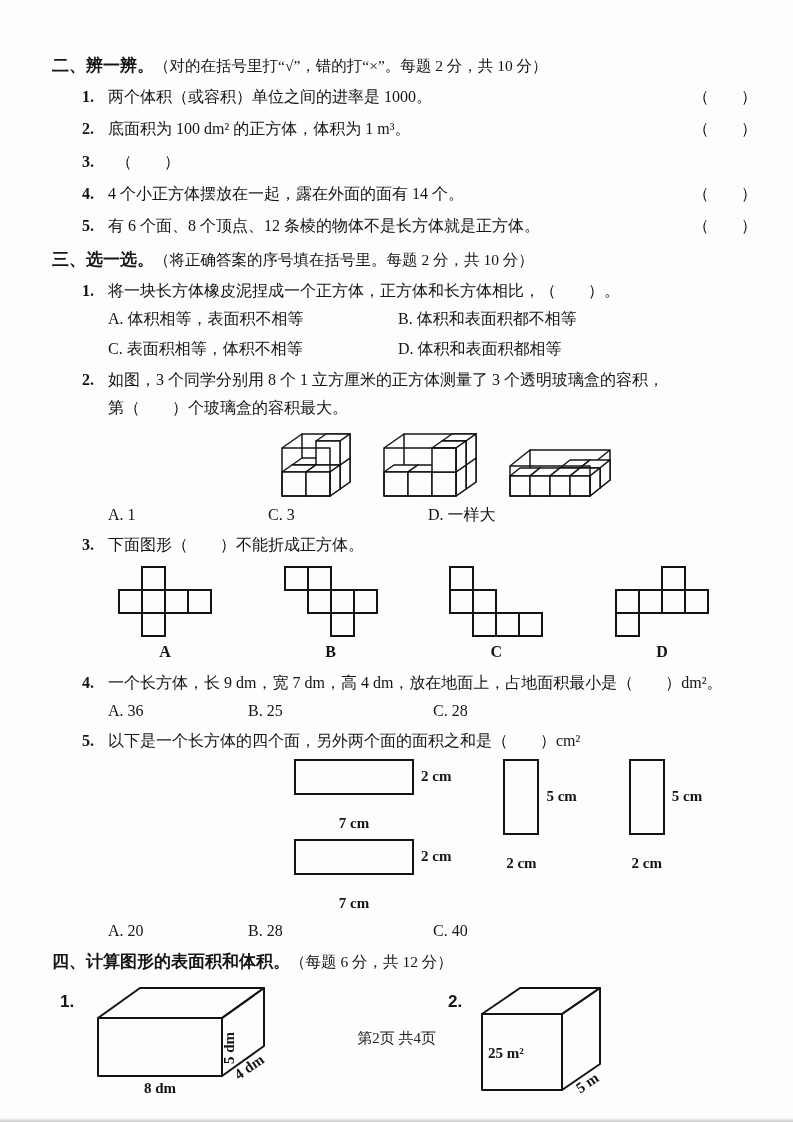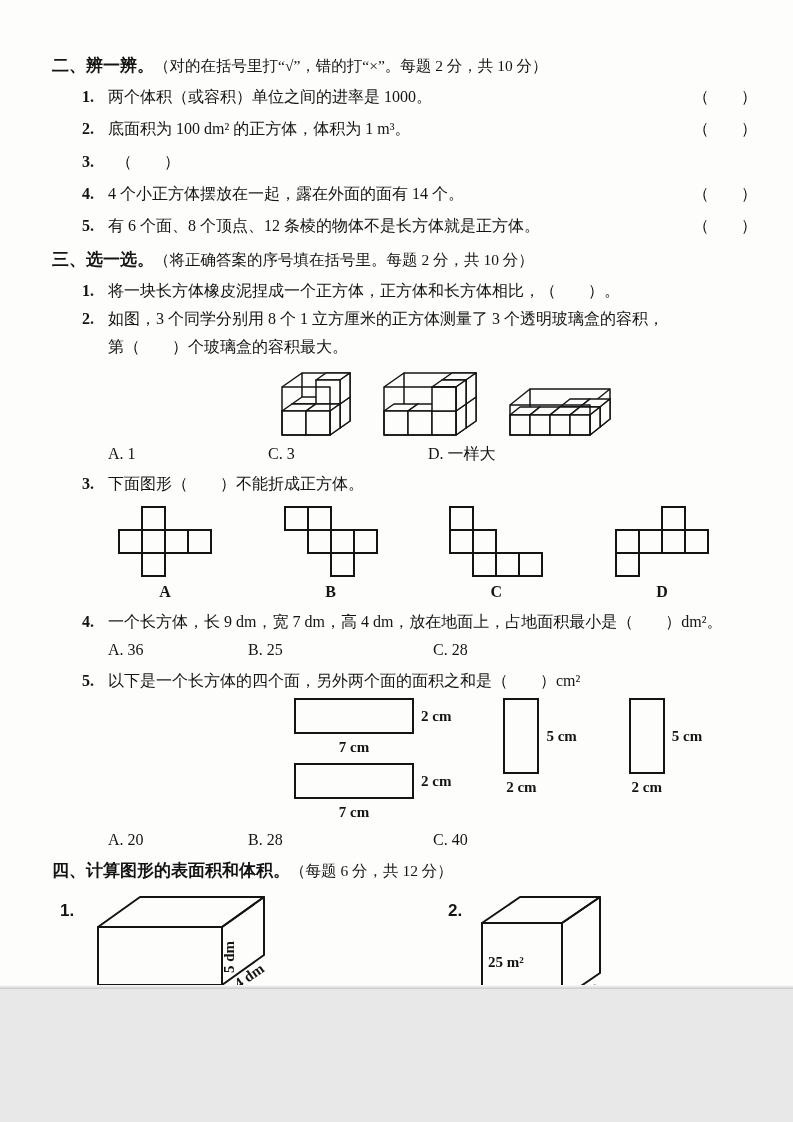--- a/index.html
+++ b/index.html
@@ -1,17 +1,17 @@
 <!DOCTYPE html>
 <html><head>
 <meta charset="utf-8">
 <style>
   html,body{margin:0;padding:0;background:#e8e8e8;}
   .page{
-    width:793px;height:989px;box-sizing:border-box;position:relative;
+    width:793px;height:1122px;box-sizing:border-box;position:relative;
     background:#fdfdfc;color:#141414;overflow:hidden;
     padding:54px 36px 15px 52px;
     font-family:"Liberation Serif","DejaVu Serif",serif;
     font-size:16px;line-height:1.4;
   }
   .sec-header{margin-bottom:8px;white-space:nowrap;}
   .sec-title{font-family:"Liberation Sans","DejaVu Sans",sans-serif;font-weight:bold;font-size:17px;}
   .sec-note{font-size:15.5px;}
   .tf-item{display:flex;padding-left:30px;margin-bottom:10px;}
   .q-num{width:26px;font-weight:bold;flex:none;}
@@ -35,21 +35,21 @@
   .net-label{margin-top:4px;font-weight:bold;}
   
   .rects-row{display:flex;align-items:flex-start;gap:52px;margin:4px 0 6px 212px;}
   .wide-col{display:flex;flex-direction:column;gap:5px;}
   .rgroup{text-align:center;}
   .rrow{display:flex;align-items:center;gap:7px;}
   .rect{border:2px solid #141414;box-sizing:border-box;background:#fdfdfc;flex:none;}
   .rect.wide{width:120px;height:36px;}
   .rect.tall{width:36px;height:76px;}
   .dim{font-size:15px;font-weight:bold;white-space:nowrap;}
-  .dim-bottom{font-size:15px;font-weight:bold;margin-top:3px;}
+  .dim-bottom{font-size:15px;font-weight:bold;margin-top:18px;}
   .dim-bottom.wide{width:120px;text-align:center;}
   .dim-bottom.tall{width:36px;text-align:center;}
   
   .figs-row{display:flex;margin:4px 0 0 8px;}
   .fig{display:flex;align-items:flex-start;}
   .fig1{width:388px;}
   .fig-num{font-family:"Liberation Sans","DejaVu Sans",sans-serif;font-weight:bold;font-size:17px;margin:8px 8px 0 0;}
   svg .shape{fill:none;stroke:#141414;stroke-width:2;stroke-linejoin:round;}
   svg .lbl{font-family:"Liberation Serif","DejaVu Serif",serif;font-weight:bold;font-size:15px;fill:#141414;}
   .footer{position:absolute;top:1028px;left:0;right:0;text-align:center;font-size:15px;color:#222;}
@@ -91,20 +91,26 @@
   </div>
 
   <div class="sec-header">
     <span class="sec-title">三、选一选。</span><span class="sec-note">（将正确答案的序号填在括号里。每题 2 分，共 10 分）</span>
   </div>
 
   <div class="q-block">
     <div class="q-line">
       <span class="q-num">1.</span>
       <span class="q-text">将一块长方体橡皮泥捏成一个正方体，正方体和长方体相比，（　　）。</span>
+    </div>
+    <div class="opts two">
+      <span class="opt">A. 体积相等，表面积不相等</span>
+      <span class="opt">B. 体积和表面积都不相等</span>
+      <span class="opt">C. 表面积相等，体积不相等</span>
+      <span class="opt">D. 体积和表面积都相等</span>
     </div>
   </div>
 
   <div class="q-block">
     <div class="q-line">
       <span class="q-num">2.</span>
       <span class="q-text">如图，3 个同学分别用 8 个 1 立方厘米的正方体测量了 3 个透明玻璃盒的容积，</span>
     </div>
     <div class="q-cont">第（　　）个玻璃盒的容积最大。</div>
     <div class="boxes-row">

